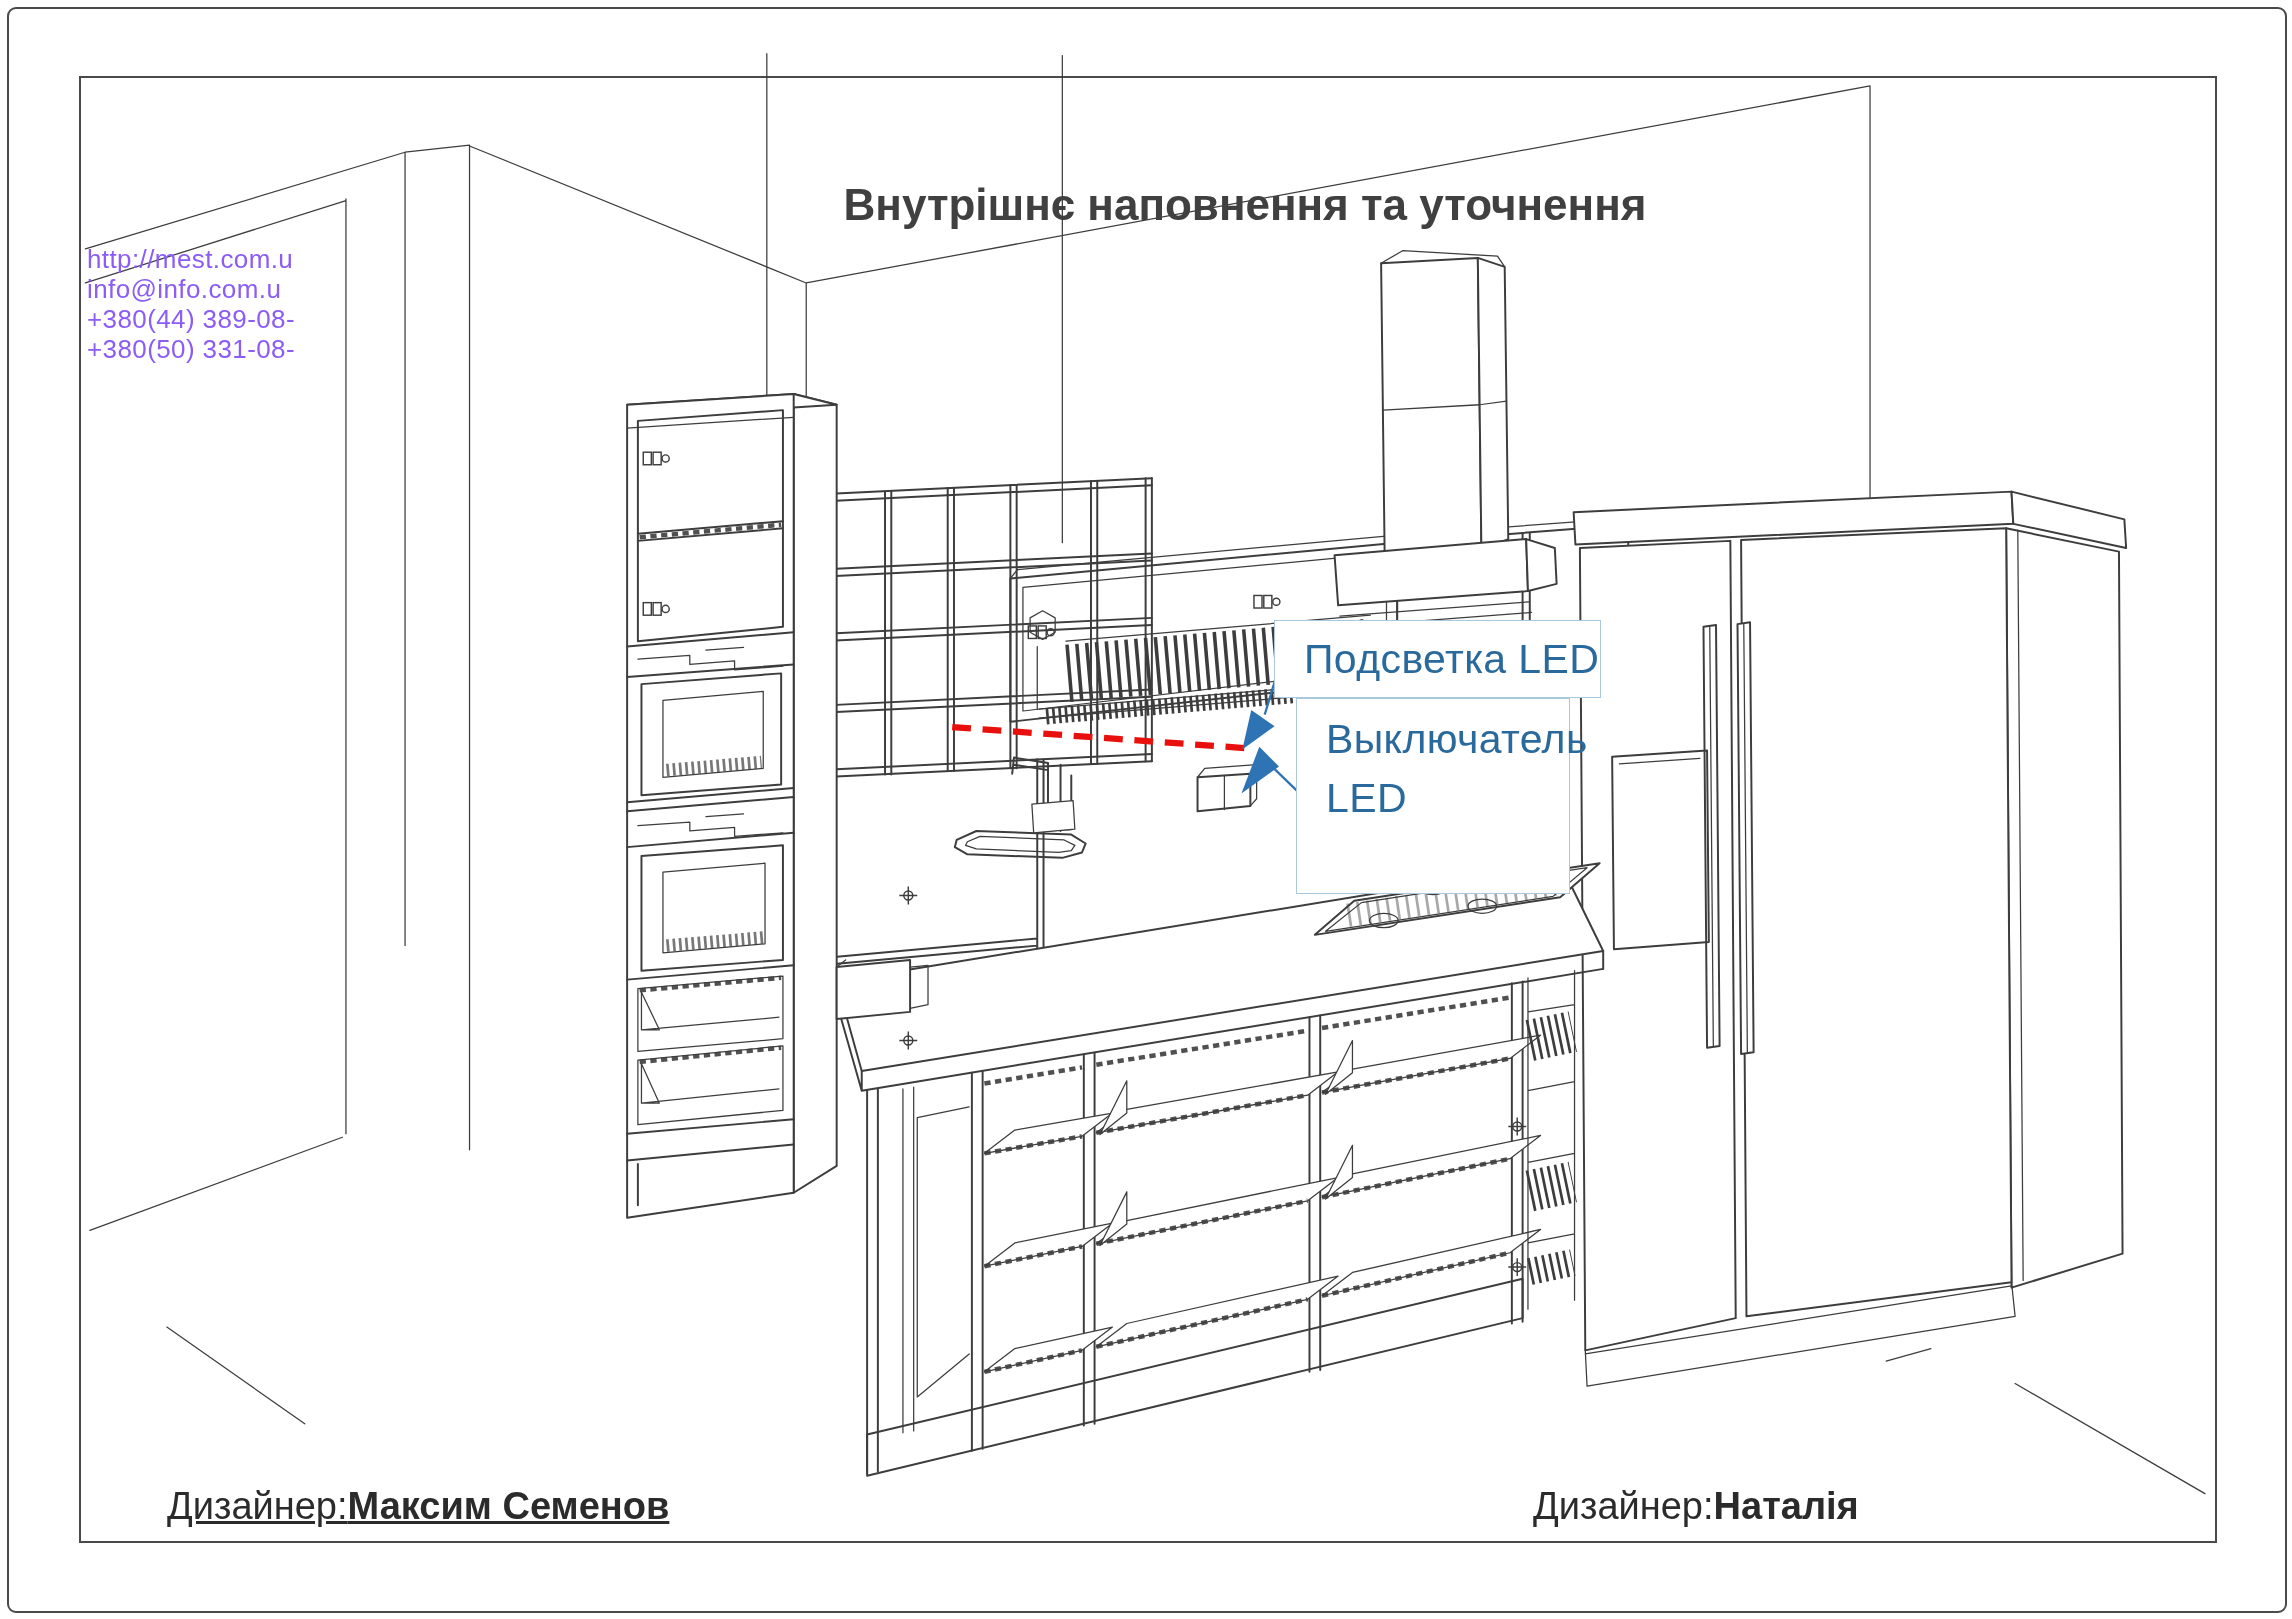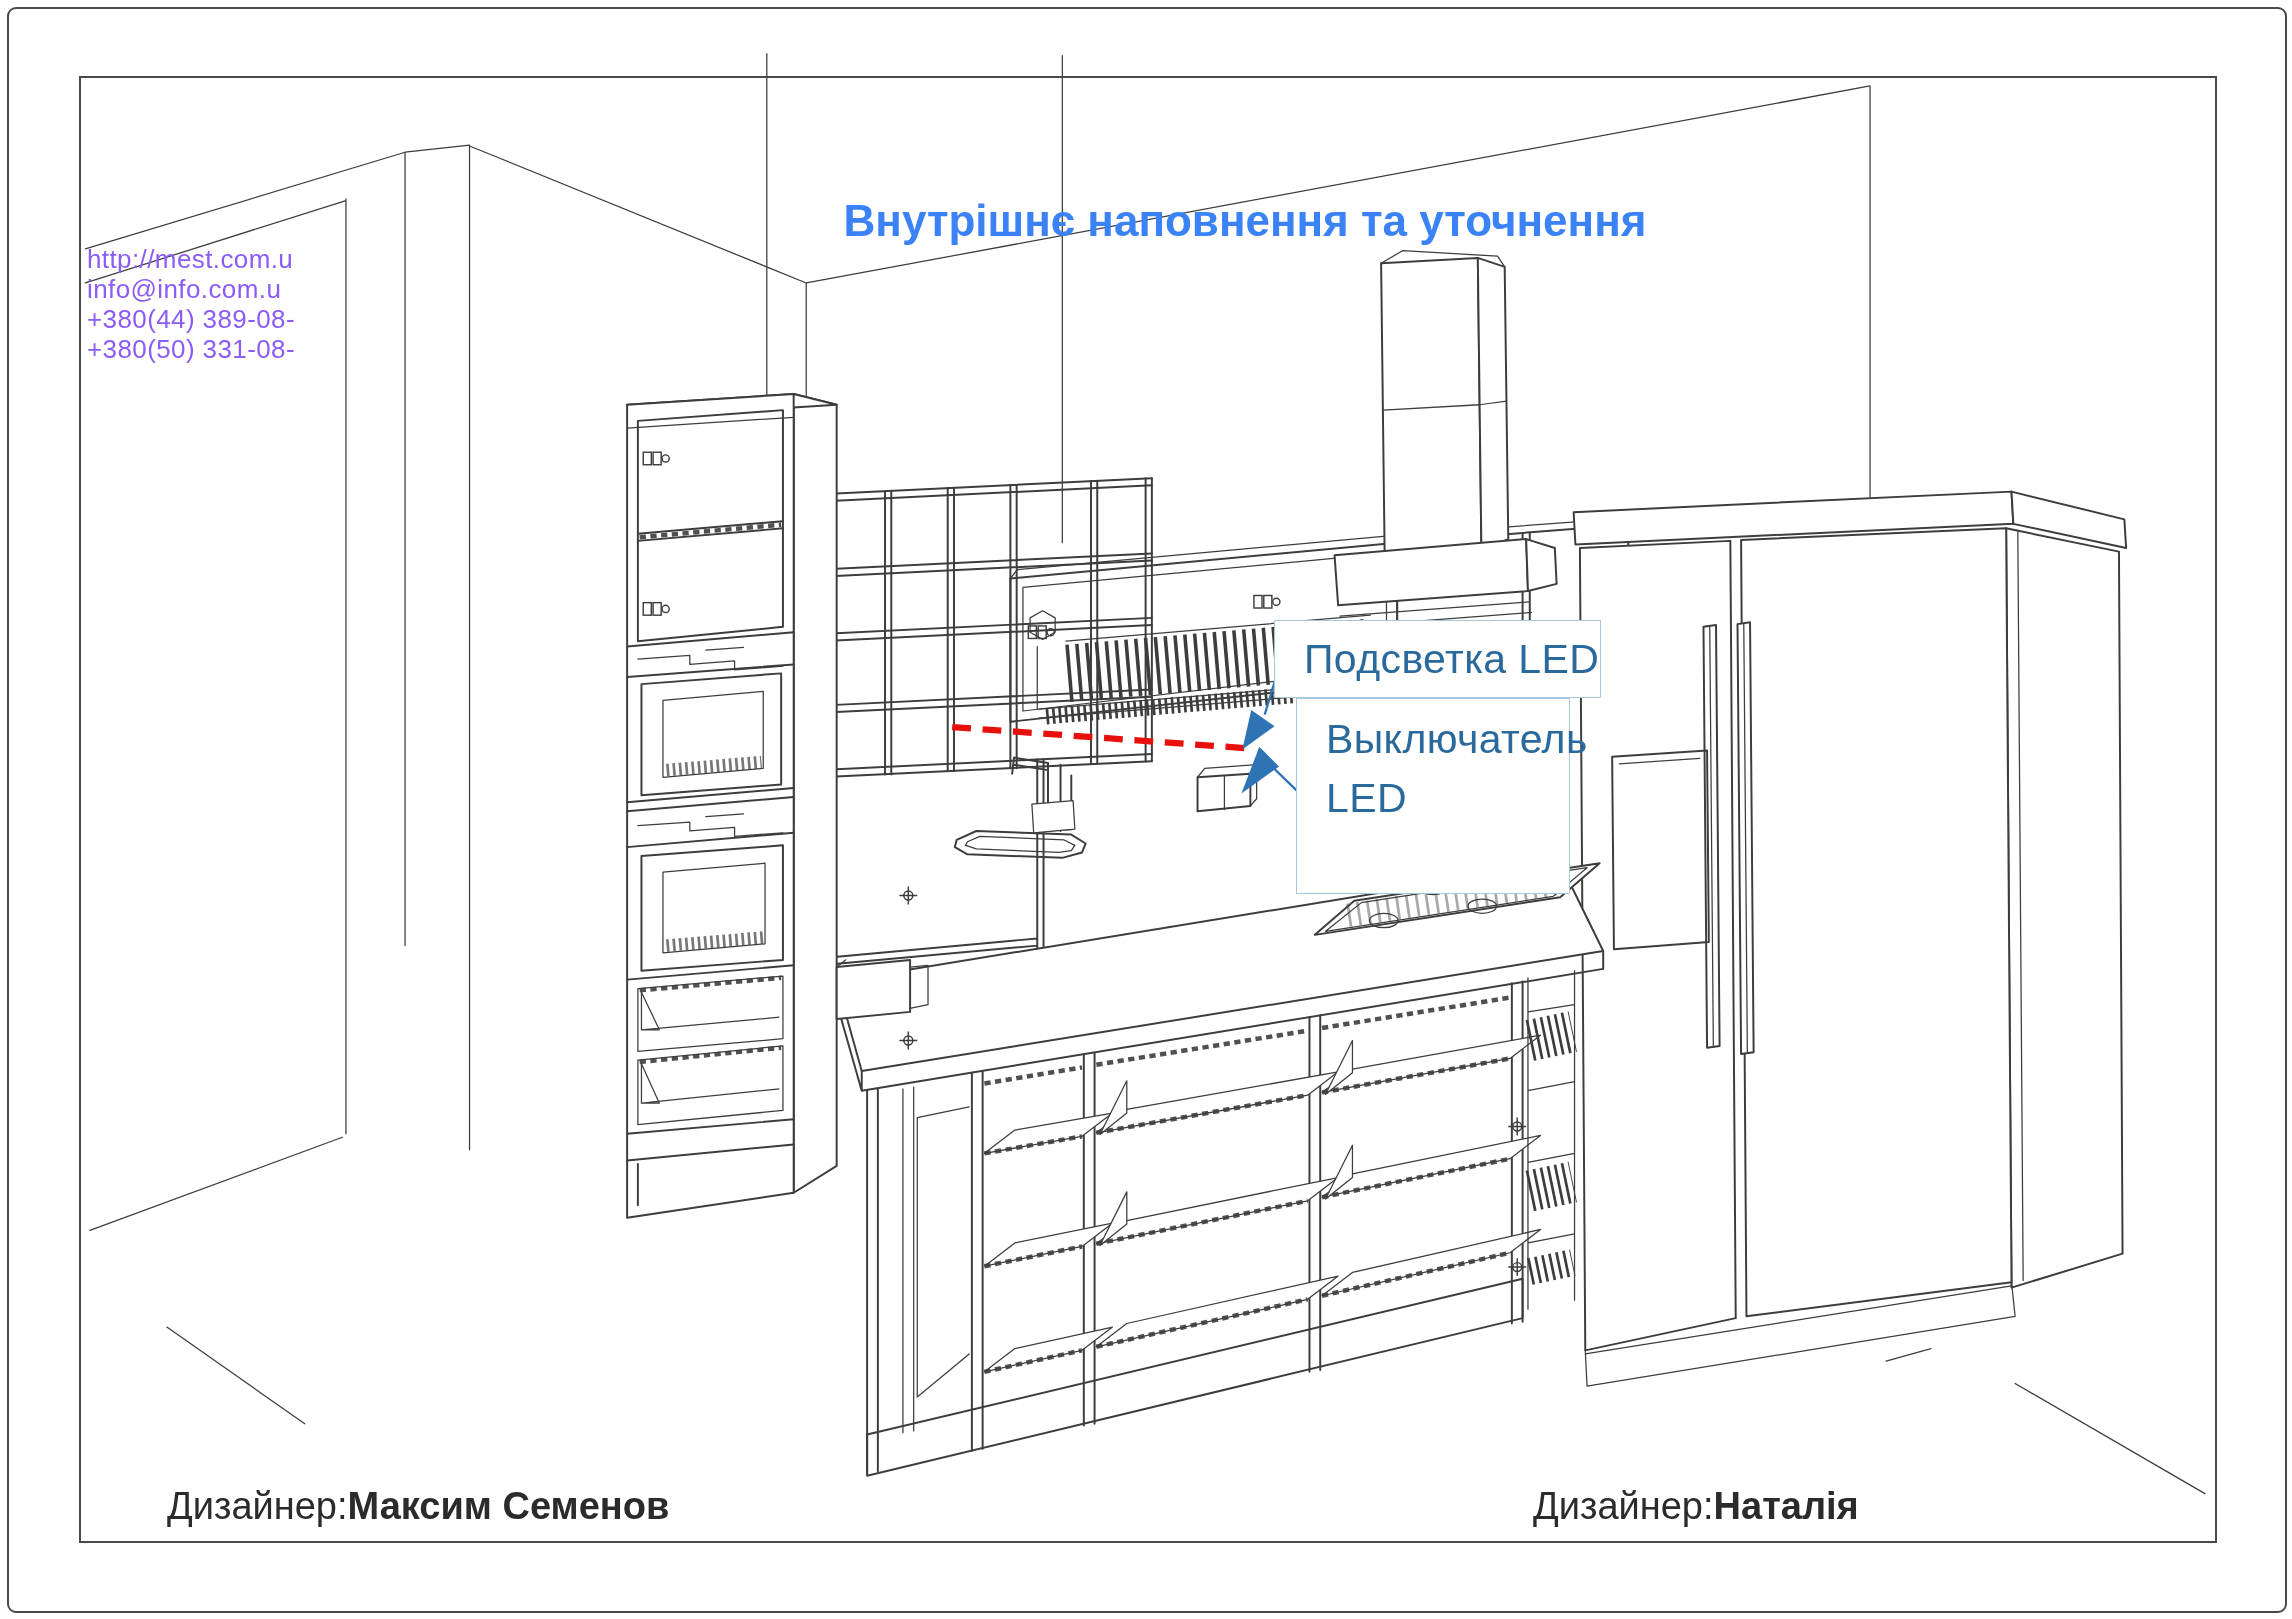--- a/index.html
+++ b/index.html
@@ -9,40 +9,40 @@
   #outer-border{position:absolute;left:7.2px;top:7.2px;width:2276px;height:1602px;border:2.7px solid #4a4a4c;border-radius:9px;}
   #inner-frame{position:absolute;left:79px;top:76px;width:2134px;height:1463px;border:2.7px solid #4a4a4c;}
   
   #logo-box{position:absolute;left:78px;top:76px;width:537px;height:154px;background:var(--brand_red,#f20d0d);}
   #logo-mark{position:absolute;left:0;top:0;}
   #logo-text{position:absolute;left:228px;top:0;width:376px;height:154px;display:flex;align-items:center;justify-content:center;
              color:var(--brand_yellow,#ffdf05);font-size:39px;font-weight:bold;letter-spacing:1.8px;white-space:nowrap;}
   
   #contact{position:absolute;left:87px;top:244px;font-size:26px;line-height:30px;color:#8b5cf6;letter-spacing:0.4px;}
   
-  #title{position:absolute;left:842px;top:196px;width:806px;text-align:center;font-size:44px;font-weight:bold;color:#3b82f6;}
+  #title{position:absolute;left:842px;top:180px;width:806px;text-align:center;font-size:44px;font-weight:bold;color:#404040;}
   
   #drawing{position:absolute;left:0;top:0;width:2293px;height:1619px;}
   .ln{fill:none;stroke:var(--line,#3d3d3d);stroke-width:2.2;stroke-linecap:round;stroke-linejoin:round;}
   .fc{fill:var(--paper,#fff);stroke:var(--line,#3d3d3d);stroke-width:2.2;stroke-linejoin:round;}
   .thin{stroke-width:1.4;}
   .rail{fill:none;stroke:var(--line,#3d3d3d);stroke-width:5;stroke-dasharray:7 5;opacity:.9;}
   .slats{fill:none;stroke:var(--line,#3d3d3d);}
   .led{fill:none;stroke:var(--led_red,#e8100c);stroke-width:7;stroke-dasharray:21 13;}
   .leader{fill:none;stroke:var(--arrow_blue,#2e74b5);stroke-width:2.5;}
   .arrowhead{fill:var(--arrow_blue,#2e74b5);stroke:none;}
   .glyph{fill:var(--paper,#fff);stroke:var(--line,#3d3d3d);stroke-width:1.6;}
   
   .callout{position:absolute;background:#fff;border:1.8px solid var(--callout_border,#a9c7dd);
            color:var(--callout_text,#2a699c);font-size:41px;letter-spacing:0.4px;}
   #callout-backlight{left:1274px;top:620px;width:327px;height:78px;display:flex;align-items:center;padding-left:29px;box-sizing:border-box;text-align:right;}
   #callout-switch{left:1296px;top:698px;width:274px;height:196px;padding:10.7px 0 0 29px;box-sizing:border-box;line-height:59px;}
   
   .footer-text{position:absolute;top:1485px;font-size:38px;color:#2b2b2b;white-space:nowrap;}
-  #footer-designer{left:167px;}
+  #footer-designer{left:167px;text-decoration:underline;}
   #footer-buyer{left:1533px;}
   .b{font-weight:bold;}
 </style>
 </head>
 <body>
 
 <div id="page">
 
   <div id="outer-border"></div>
   <div id="inner-frame"></div>

